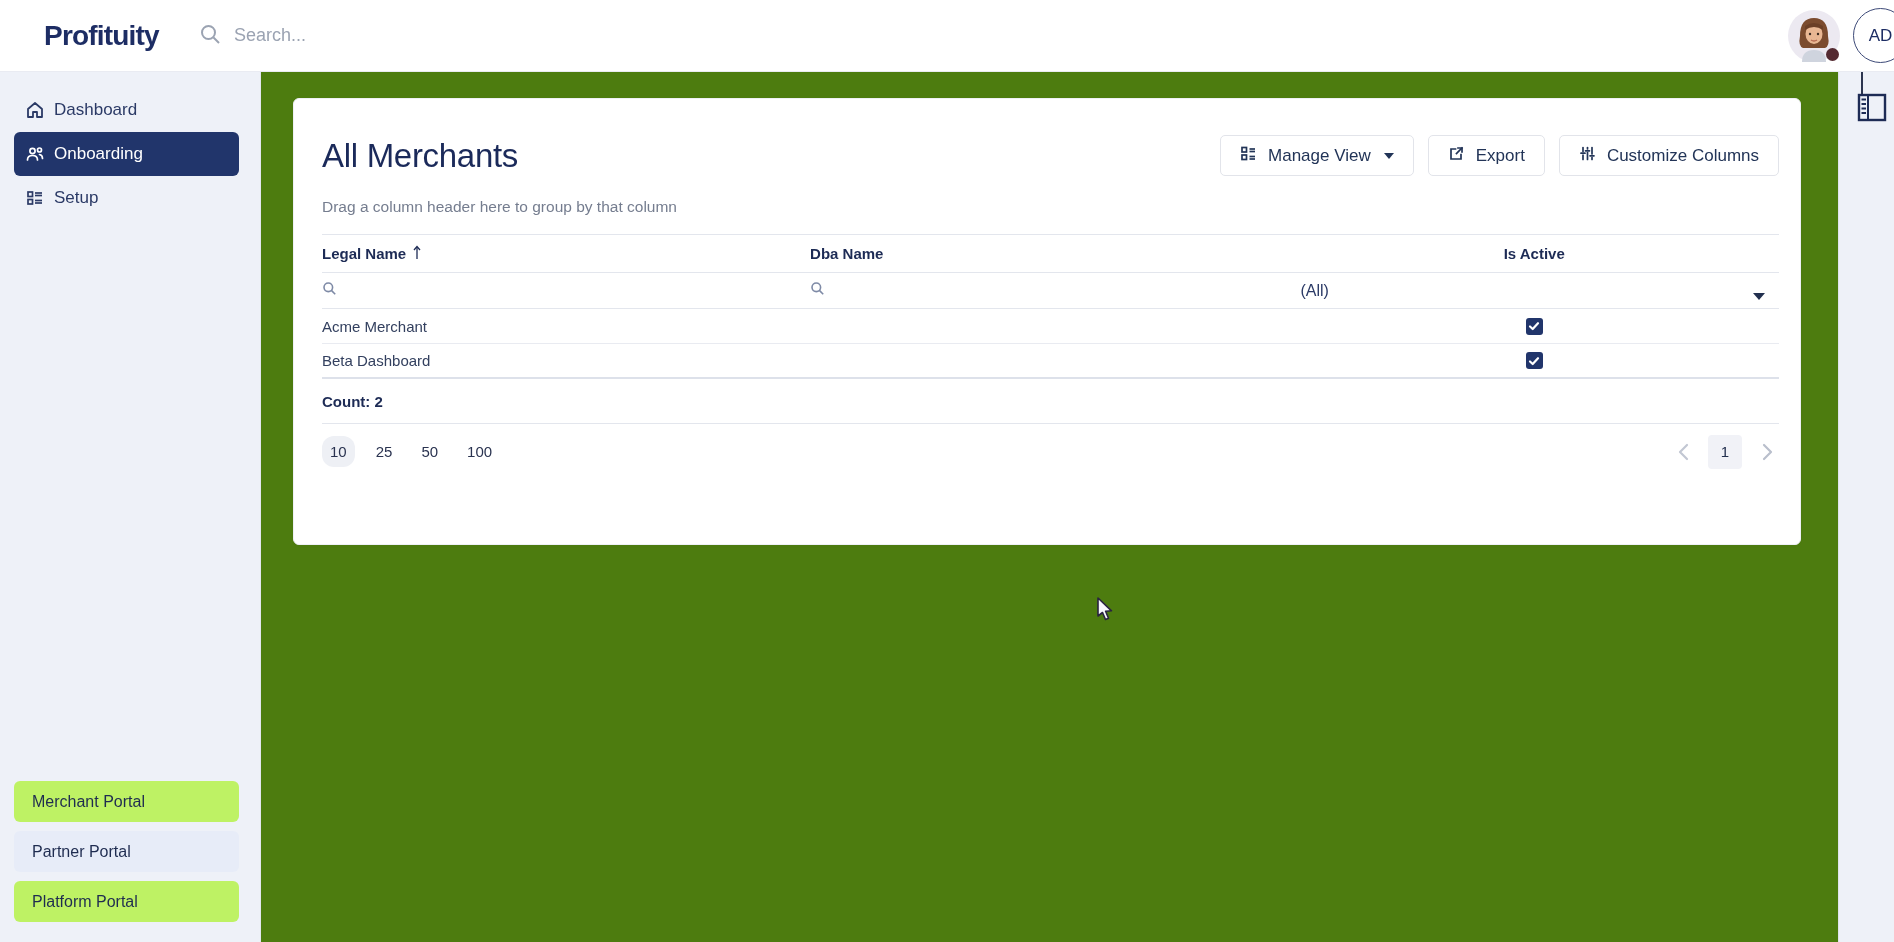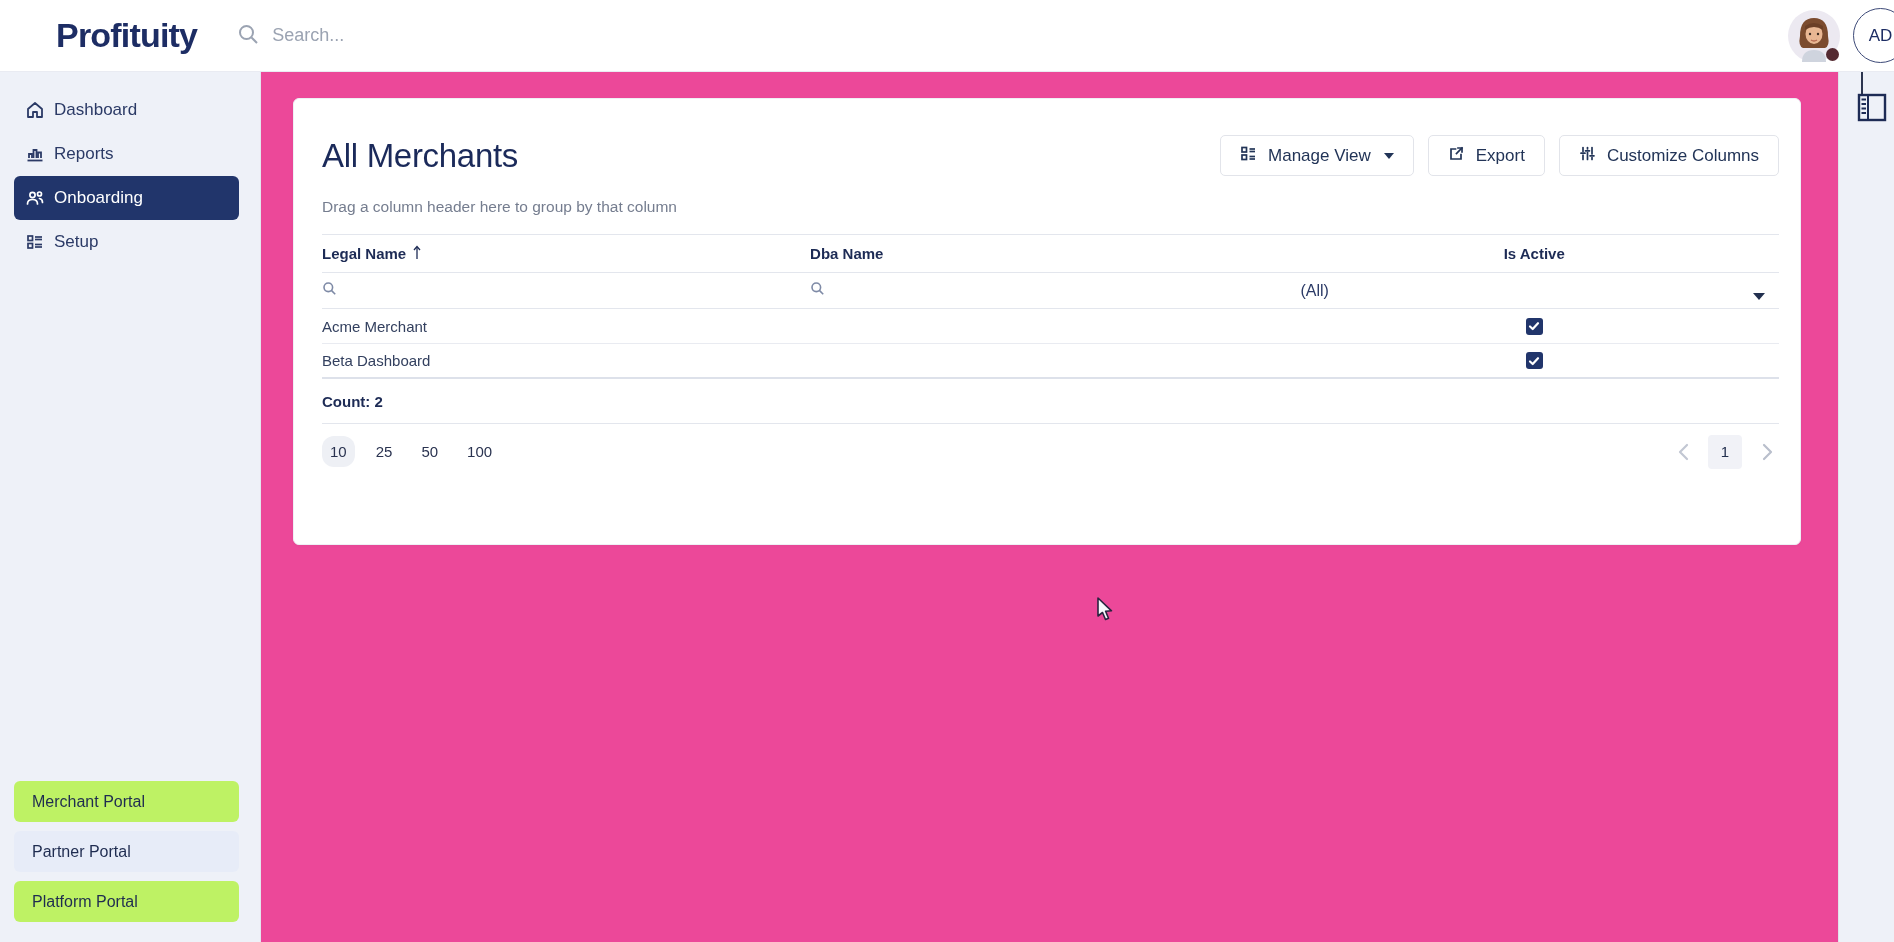--- a/index.html
+++ b/index.html
@@ -2,21 +2,21 @@
 <html><head>
 <meta charset="utf-8">
 <style>
   * { box-sizing: border-box; margin: 0; padding: 0; }
   html,body { width:1894px; height:942px; overflow:hidden; }
   body { font-family:"Liberation Sans", sans-serif; background:#f5f6fb; color:#1d2b55; }
   .app { display:flex; flex-direction:column; height:942px; }
 
   
   .topbar { height:72px; background:#ffffff; border-bottom:1px solid #e9ebf2; display:flex; align-items:center; flex-shrink:0; position:relative; z-index:3; }
-  .logo { margin-left:56px; font-size:34px; font-weight:bold; letter-spacing:-0.8px; color:#1d2d64; white-space:nowrap; }
+  .logo { margin-left:44px; font-size:28px; font-weight:bold; letter-spacing:-0.8px; color:#1d2d64; white-space:nowrap; }
   .searchbox { margin-left:40px; display:flex; align-items:center; gap:13px; flex:1; }
   .searchbox svg { flex-shrink:0; }
   .search-input { border:none; outline:none; background:transparent; font-size:18px; color:#4b5568; width:520px; font-family:"Liberation Sans",sans-serif; }
   .search-input::placeholder { color:#9ba3b2; }
   .topbar-right { display:flex; align-items:center; gap:13px; margin-right:-14px; }
   .avatar { width:52px; height:52px; border-radius:50%; position:relative; flex-shrink:0; }
   .avatar svg { display:block; }
   .status-dot { position:absolute; right:1px; bottom:1px; width:13px; height:13px; border-radius:50%; background:#542a31; }
   .ad-circle { width:55px; height:55px; border-radius:50%; background:#fff; border:1.5px solid #3d4a78; color:#1d2d64; font-size:17px; display:flex; align-items:center; justify-content:center; flex-shrink:0; }
 
@@ -25,21 +25,21 @@
 
   .sidebar { width:261px; background:#eef1f8; border-right:1px solid #e3e6ef; display:flex; flex-direction:column; padding:16px 21px 20px 14px; flex-shrink:0; }
   .nav-item { height:44px; border-radius:6px; display:flex; align-items:center; gap:9px; padding:0 11px; font-size:17px; color:#2b3a66; cursor:pointer; }
   .nav-item .ni-icon { width:20px; height:20px; display:flex; align-items:center; justify-content:center; color:#2b3a66; }
   .nav-item.active { background:#21356b; color:#ffffff; }
   .nav-item.active .ni-icon { color:#ffffff; }
   .sidebar-spacer { flex:1; }
   .portal-btn { height:41px; border-radius:6px; background:#bef264; display:flex; align-items:center; padding:0 18px; font-size:16px; color:#1f2c50; margin-top:9px; cursor:pointer; }
   .portal-btn.shaded { background:#e7ecf8; }
 
-  .main { flex:1; position:relative; background:#ec4899; min-width:0; }
+  .main { flex:1; position:relative; background:#4d7c0f; min-width:0; }
 
   .rightstrip { width:56px; background:#eef1f8; border-left:1px solid #dfe2ec; position:relative; flex-shrink:0; }
   .strip-tick { position:absolute; left:22px; top:0; width:2px; height:22px; background:#2c3550; }
   .panel-toggle { position:absolute; left:18px; top:21px; cursor:pointer; }
 
   
   .card { position:absolute; left:32px; right:37px; top:26px; height:447px; background:#ffffff; border:1px solid #eef0f5; border-radius:6px; box-shadow:0 1px 3px rgba(40,50,80,0.04); padding:0 21px 0 28px; }
   .card-head { padding-top:36px; display:flex; align-items:center; justify-content:space-between; }
   .page-title { font-size:33px; font-weight:normal; color:#1b2a5a; letter-spacing:-0.3px; }
   .btn-row { display:flex; gap:14px; }
@@ -122,31 +122,20 @@
 
       <div class="nav-item">
         <span class="ni-icon">
           <svg width="20" height="20" viewBox="0 0 20 20" fill="none" stroke="currentColor" stroke-width="1.8" stroke-linejoin="round">
             <path d="M3 9 L10 3 L17 9 V17 H12 V12 H8 V17 H3 Z"></path>
           </svg>
         </span>
         <span>Dashboard</span>
       </div>
 
-      <div class="nav-item">
-        <span class="ni-icon">
-          <svg width="20" height="20" viewBox="0 0 20 20" fill="none" stroke="currentColor" stroke-width="1.8">
-            <path d="M4 14 V10 H7 V14"></path>
-              <path d="M8.5 14 V6 H11.5 V14"></path>
-              <path d="M13 14 V8.5 H16 V14"></path>
-            <line x1="2.5" y1="16.5" x2="17.5" y2="16.5"></line>
-          </svg>
-        </span>
-        <span>Reports</span>
-      </div>
 
       <div class="nav-item active">
         <span class="ni-icon">
           <svg width="20" height="20" viewBox="0 0 20 20" fill="none" stroke="currentColor" stroke-width="1.7" stroke-linecap="round">
             <circle cx="7.5" cy="7" r="2.6"></circle>
             <path d="M2.5 16 Q2.5 11.5 7.5 11.5 Q12.5 11.5 12.5 16"></path>
             <circle cx="14.5" cy="6" r="2"></circle>
             <path d="M14.5 10.5 Q17.5 11 17.5 14.5"></path>
           </svg>
         </span>

